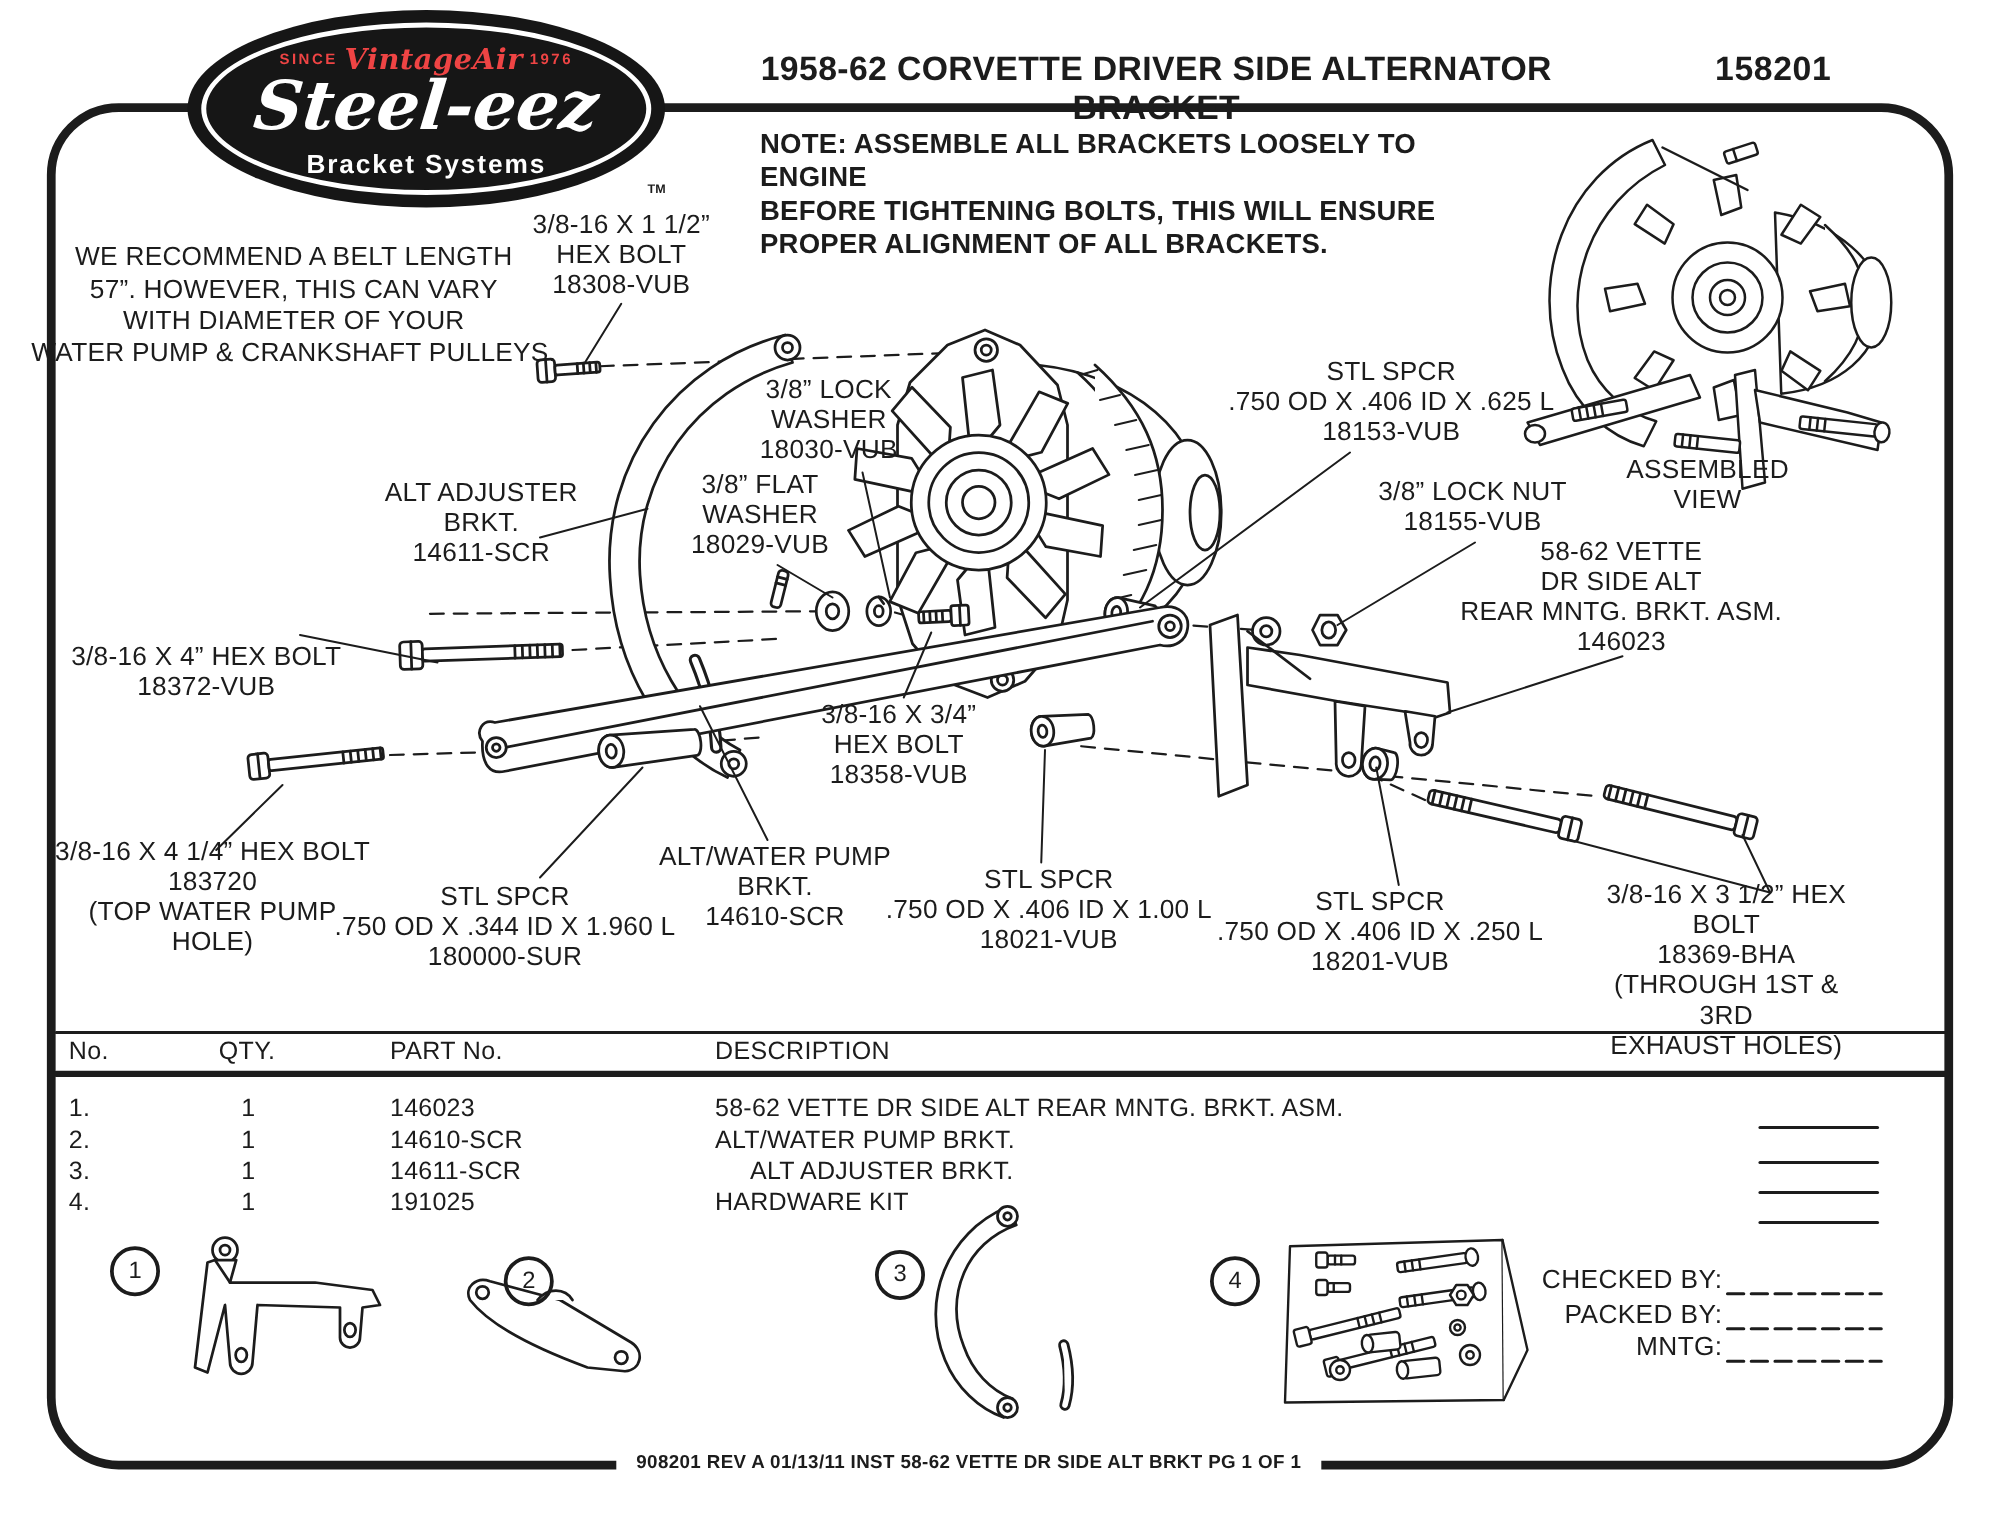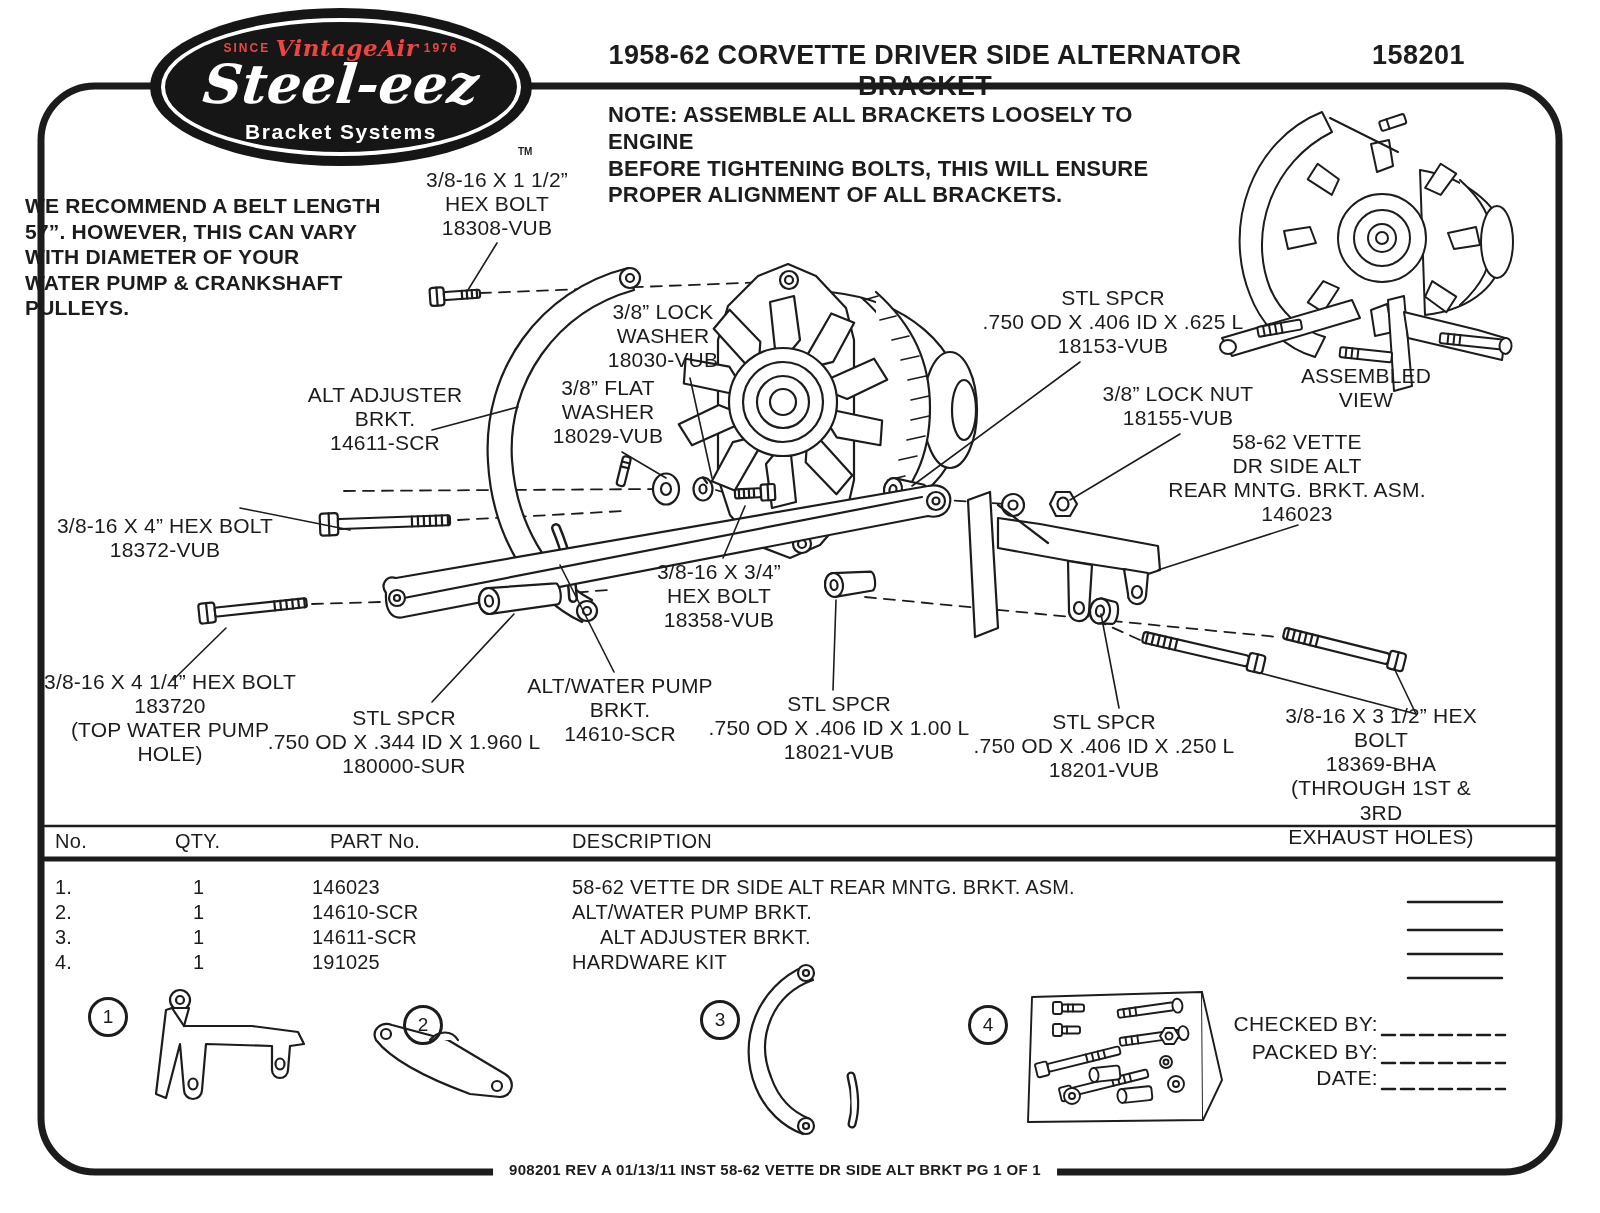--- a/index.html
+++ b/index.html
@@ -3,21 +3,21 @@
 <meta charset="utf-8">
 <style>
   html,body{margin:0;padding:0;background:#fff;}
   .page{position:relative;width:1600px;height:1213px;background:#fff;overflow:hidden;
         font-family:"Liberation Sans",sans-serif;color:#1c1c1c;}
   svg.art{position:absolute;left:0;top:0;}
   .abs{position:absolute;}
   .title{font-size:27px;font-weight:700;letter-spacing:.3px;text-align:center;}
   .pn{font-size:27px;font-weight:700;letter-spacing:.5px;}
   .note{font-size:22px;font-weight:700;line-height:1.22;white-space:pre-line;letter-spacing:.2px;}
-  .rec{font-size:21px;line-height:1.22;text-align:left;white-space:pre-line;letter-spacing:.2px;font-weight:bold;}
+  .rec{font-size:21px;line-height:1.22;text-align:center;white-space:pre-line;letter-spacing:.2px;}
   .co{position:absolute;transform:translateX(-50%);text-align:center;font-size:21px;
       line-height:1.15;letter-spacing:.2px;white-space:pre-line;}
   .th{font-size:20px;letter-spacing:.3px;}
   .td{font-size:20px;letter-spacing:.2px;}
   .num{position:absolute;width:34px;height:34px;border:3px solid #1c1c1c;border-radius:50%;
        text-align:center;line-height:33px;font-size:19px;}
   .so{position:absolute;width:210px;text-align:right;font-size:21px;letter-spacing:.3px;}
   .footer{position:absolute;transform:translateX(-50%);background:#fff;padding:0 16px;
           font-size:15px;font-weight:600;letter-spacing:.3px;white-space:nowrap;}
   
@@ -481,21 +481,21 @@
   <div class="co" style="left:1104px;top:710px;">STL SPCR
 .750 OD X .406 ID X .250 L
 18201-VUB</div>
   <div class="co" style="left:1381px;top:704px;">3/8-16 X 3 1/2” HEX BOLT
 18369-BHA
 (THROUGH 1ST &amp; 3RD
 EXHAUST HOLES)</div>
 
   <span class="abs th" style="left:55px;top:830px;">No.</span>
   <span class="abs th" style="left:175px;top:830px;">QTY.</span>
-  <span class="abs th" style="left:312px;top:830px;margin-left:18px;">PART No.</span>
+  <span class="abs th" style="left:312px;top:830px;">PART No.</span>
   <span class="abs th" style="left:572px;top:830px;">DESCRIPTION</span>
 
   <span class="abs td" style="left:55px;top:876px;">1.</span>
   <span class="abs td" style="left:193px;top:876px;">1</span>
   <span class="abs td" style="left:312px;top:876px;">146023</span>
   <span class="abs td" style="left:572px;top:876px;">58-62 VETTE DR SIDE ALT REAR MNTG. BRKT. ASM.</span>
 
   <span class="abs td" style="left:55px;top:901px;">2.</span>
   <span class="abs td" style="left:193px;top:901px;">1</span>
   <span class="abs td" style="left:312px;top:901px;">14610-SCR</span>
@@ -511,17 +511,17 @@
   <span class="abs td" style="left:312px;top:951px;">191025</span>
   <span class="abs td" style="left:572px;top:951px;">HARDWARE KIT</span>
 
   <div class="num" style="left:88px;top:997px;">1</div>
   <div class="num" style="left:403px;top:1005px;">2</div>
   <div class="num" style="left:700px;top:1000px;">3</div>
   <div class="num" style="left:968px;top:1005px;">4</div>
 
   <div class="so" style="left:1168px;top:1012px;">CHECKED BY:</div>
   <div class="so" style="left:1168px;top:1040px;">PACKED BY:</div>
-  <div class="so" style="left:1168px;top:1066px;">DATE:</div>
+  <div class="so" style="left:1168px;top:1066px;">MNTG:</div>
 
   <div class="footer" style="left:775px;top:1161px;">908201 REV A 01/13/11 INST 58-62 VETTE DR SIDE ALT BRKT PG 1 OF 1</div>
 
 </div>
 
 </body></html>

